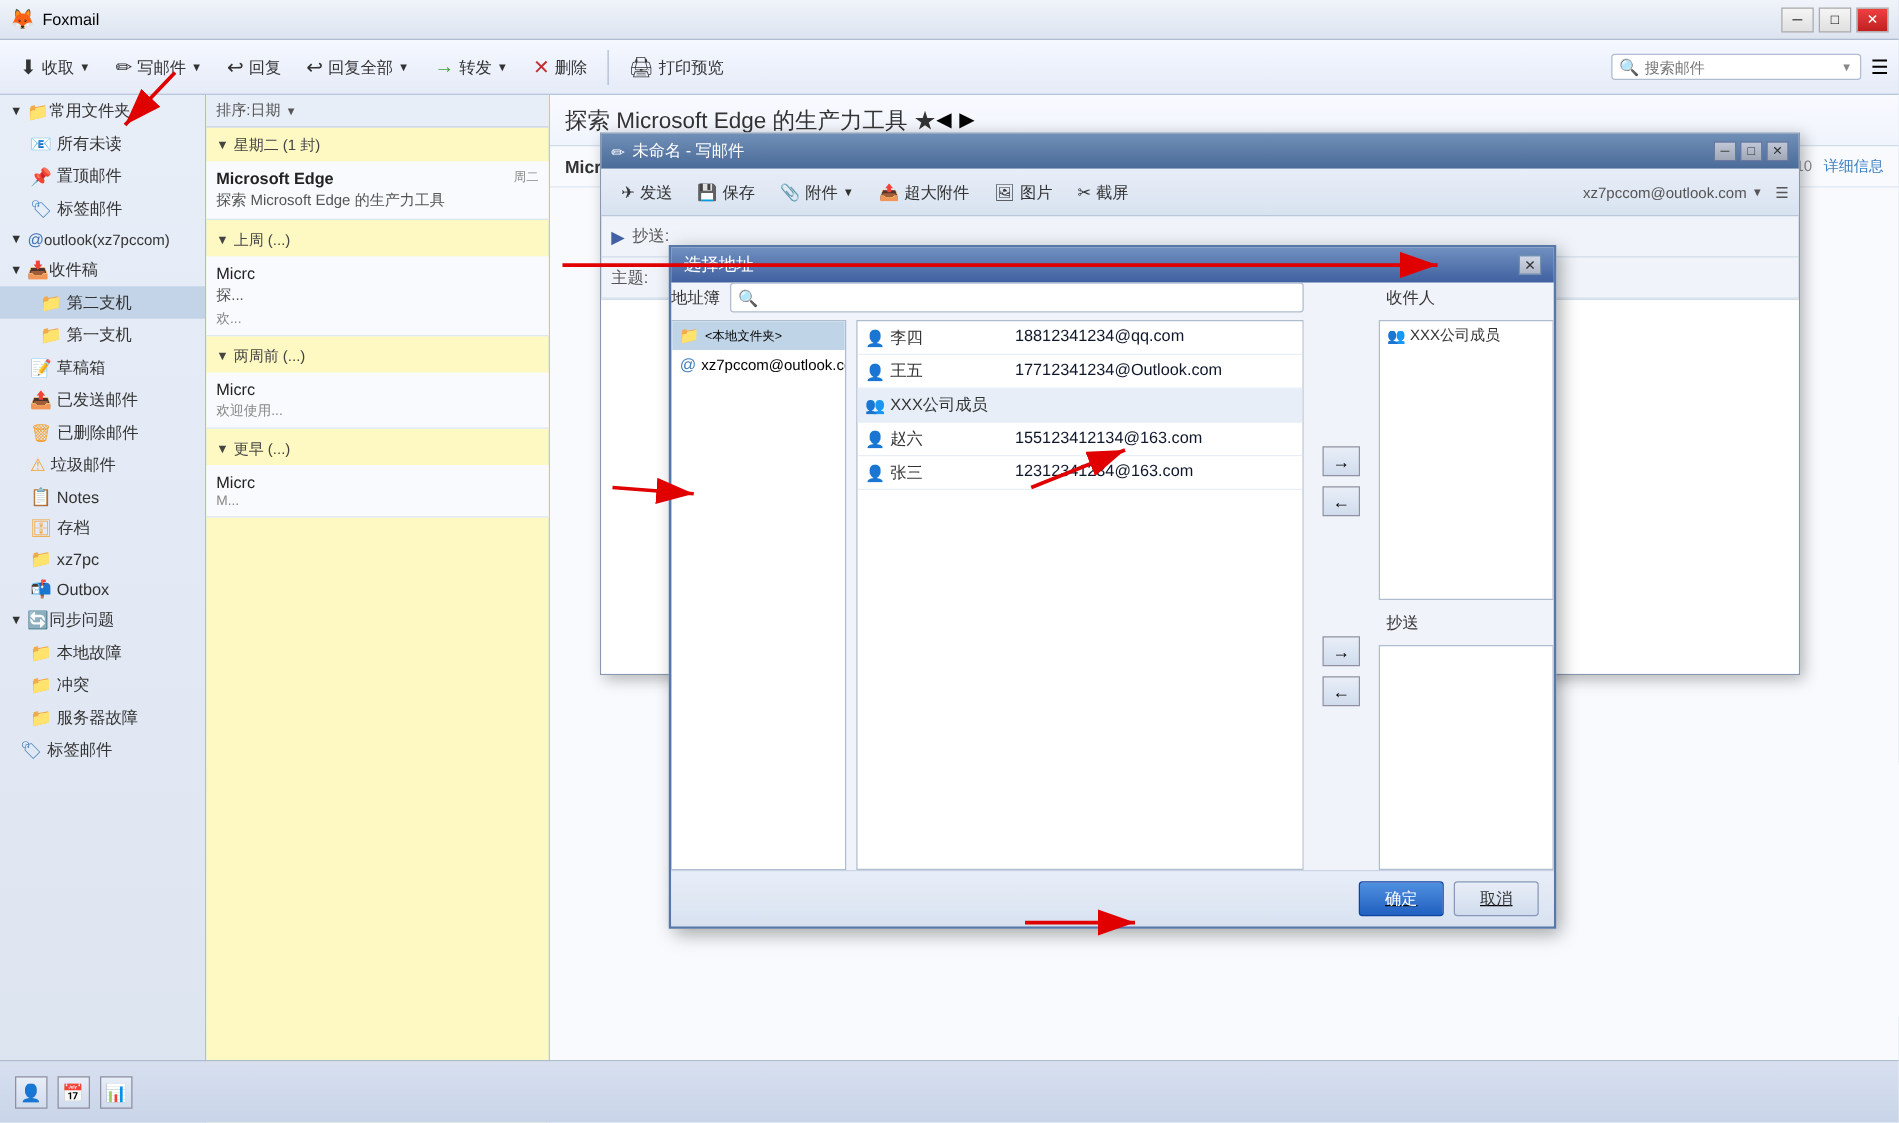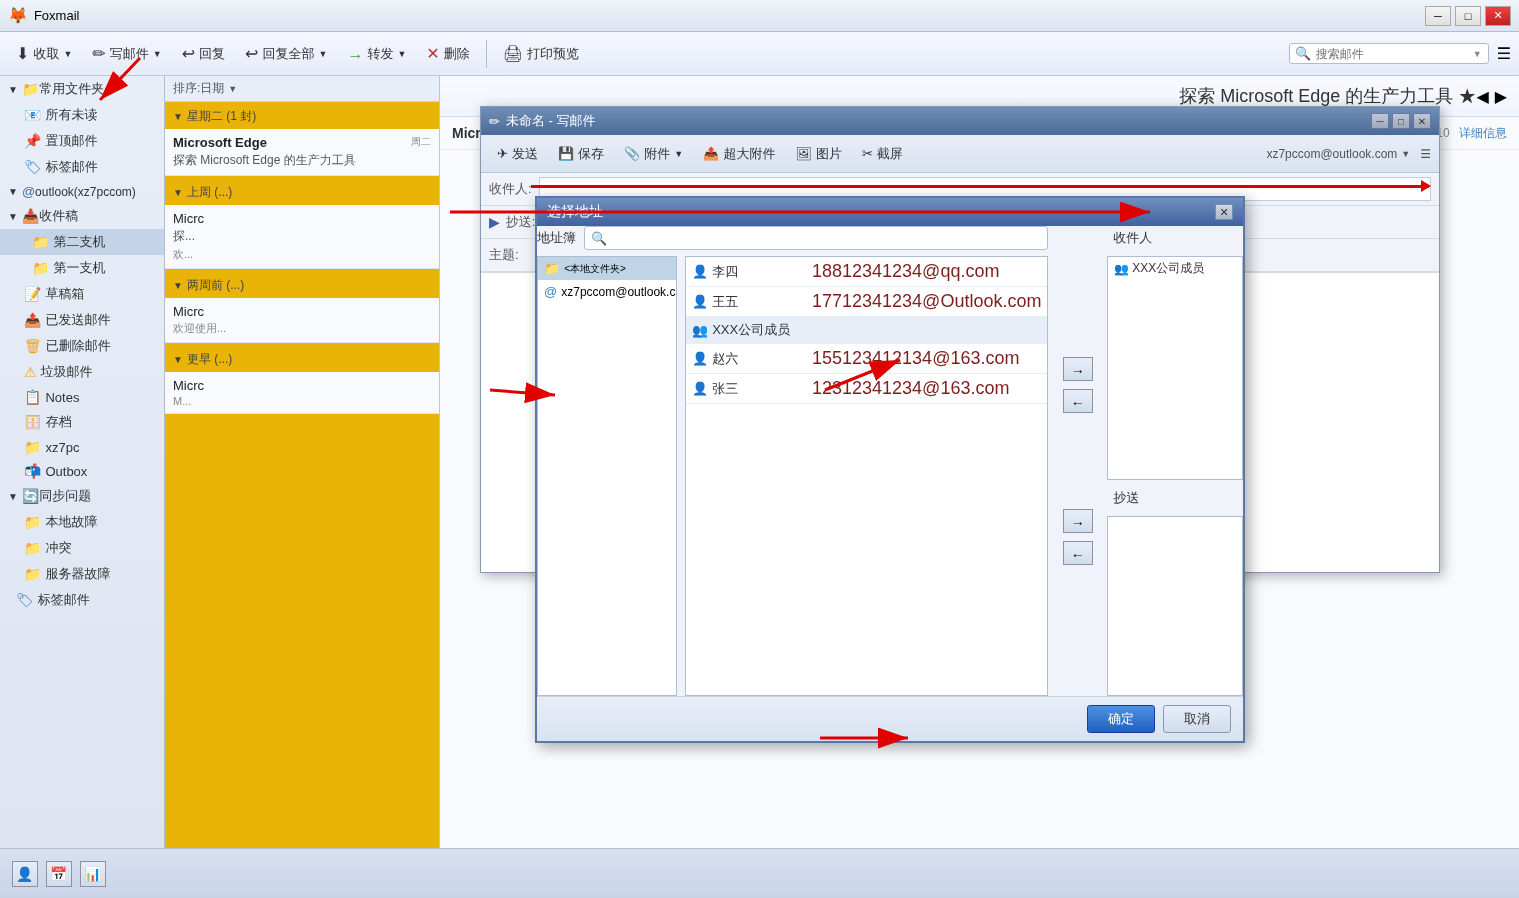--- a/index.html
+++ b/index.html
@@ -120,21 +120,21 @@
       color: #333;
       display: flex;
       align-items: center;
       cursor: pointer;
     }
     .triangle { font-size: 10px; margin-right: 4px; }
 
     
     .mail-list {
       width: 275px;
-      background: #eab308;
+      background: #fef9c3;
       border-right: 1px solid #b8c8dc;
       flex-shrink: 0;
       overflow-y: auto;
     }
     .mail-list-header {
       padding: 4px 8px;
       font-size: 12px;
       color: #555;
       border-bottom: 1px solid #c8d4e4;
       background: #e8eef8;
@@ -384,22 +384,22 @@
     .contact-name {
       width: 120px;
       font-size: 13px;
       color: #333;
       display: flex;
       align-items: center;
       gap: 4px;
     }
     .contact-email {
       flex: 1;
-      font-size: 18px;
-      color: #7f1d1d;
+      font-size: 13px;
+      color: #0f172a;
     }
 
     .middle-arrows {
       width: 40px;
       display: flex;
       flex-direction: column;
       justify-content: center;
       gap: 8px;
       align-items: center;
     }
@@ -459,20 +459,21 @@
       font-size: 16px;
       color: #557;
     }
     .dialog-footer {
       padding: 8px 12px;
       display: flex;
       justify-content: flex-end;
       gap: 8px;
       border-top: 1px solid #c8d4e4;
       background: linear-gradient(to bottom, #e8eef8, #d8e2f0);
+      text-decoration: underline;
     }
     .dialog-btn {
       padding: 4px 20px;
       background: linear-gradient(to bottom, #e8eef8, #d0dced);
       border: 1px solid #8898b8;
       cursor: pointer;
       font-size: 13px;
       color: #333;
       border-radius: 3px;
     }
@@ -722,21 +723,21 @@
       </div>
       <div class="mail-item">
         <span class="mail-sender">Micrc</span>
         <div class="mail-preview">M...</div>
       </div>
     </div>
   </div>
 
   <div class="content-area">
     <div class="content-header">
-      <div style="display:flex;align-items:center;justify-content:flex-end;">
+      <div style="display:flex;align-items:center;justify-content:flex-start;">
         <span class="content-title">探索 Microsoft Edge 的生产力工具 ★</span>
         <div style="display:flex;gap:6px;">
           <button style="background:transparent;border:none;cursor:pointer;font-size:16px;">◀</button>
           <button style="background:transparent;border:none;cursor:pointer;font-size:16px;">▶</button>
         </div>
       </div>
     </div>
     <div class="email-sender-info">
       <span class="sender-name">Microsoft Edge</span>
       <span class="sender-date">
@@ -781,28 +782,20 @@
           <span>✂</span>
           <span>截屏</span>
         </button>
         <div class="compose-account">
           <span>xz7pccom@outlook.com</span>
           <span style="font-size:9px;">▼</span>
           <span style="margin-left:6px;">☰</span>
         </div>
       </div>
 
-      <div class="compose-field" style="position:relative;">
-        <span class="compose-field-label">收件人:</span>
-        <input type="text" class="compose-field-input" style="background: white; border: 1px solid rgb(192, 204, 224); padding: 2px 4px;">
-
-        <div style="position:absolute;top:12px;left:50px;right:10px;height:3px;background:#e00000;pointer-events:none;z-index:10;">
-          <div style="position:absolute;right:-2px;top:-5px;width:0;height:0;border-left:10px solid #e00000;border-top:6px solid transparent;border-bottom:6px solid transparent;"></div>
-        </div>
-      </div>
 
       <div class="compose-field">
         <span style="color:#4060a0;font-size:14px;cursor:pointer;margin-right:6px;">▶</span>
         <span class="compose-field-label">抄送:</span>
         <input type="text" class="compose-field-input" style="">
       </div>
 
       <div class="compose-field">
         <span class="compose-field-label">主题:</span>
         <input type="text" class="compose-field-input" style="">

